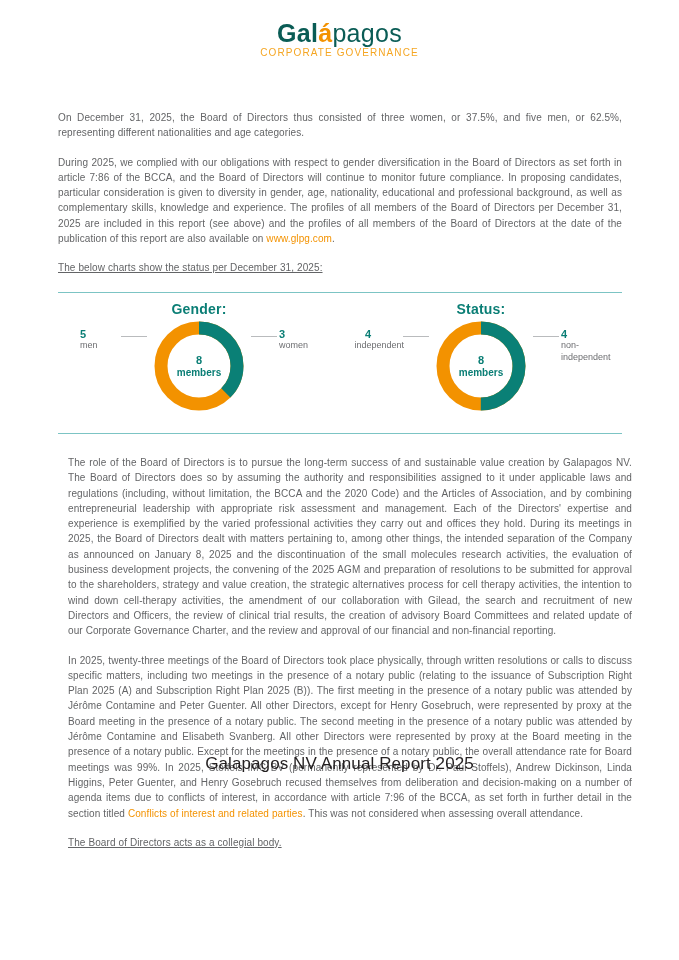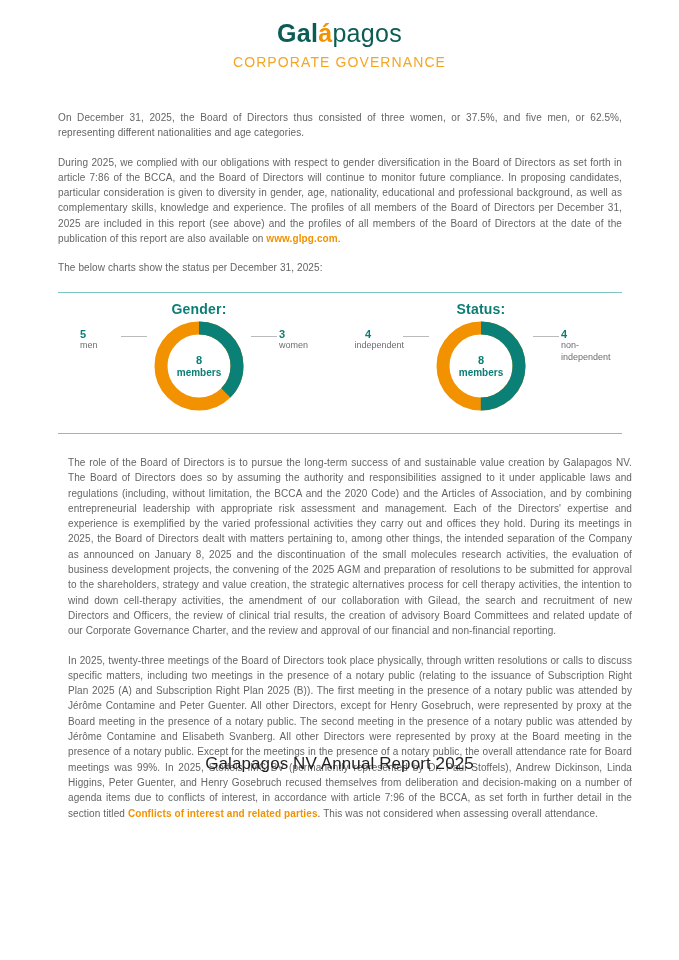--- a/index.html
+++ b/index.html
@@ -41,46 +41,46 @@
   }
   .logo .lg-accent {
     font-weight: bold;
     color: #f39200;
   }
   .logo .lg-light {
     font-weight: normal;
     color: #0a5c55;
   }
   .header-sub {
-    margin-top: 8px;
-    font-size: 14px;
+    margin-top: 1px;
+    font-size: 10px;
     letter-spacing: 1.1px;
     color: #f5a623;
     font-weight: normal;
   }
 
   
   .content {
     position: absolute;
     left: 58px;
     top: 110px;
     width: 564px;
   }
   p.body {
     margin: 0 0 14px 0;
     font-size: 10px;
     line-height: 15.3px;
     text-align: justify;
     color: #636466;
     letter-spacing: 0.01em;
   }
-  p.body.last { margin-bottom: 0; }
+  p.body.last { margin-bottom: 0; text-decoration: underline; }
   .orange-link {
     color: #f39200;
-    font-weight: bold;
+    font-weight: normal;
   }
 
   
   .chart-band {
     position: absolute;
     left: 58px;
     top: 292px;
     width: 564px;
     height: 140px;
     border-top: 1.2px solid #7cc4c4;
@@ -274,19 +274,20 @@
           <span>independent</span>
         </div>
       </div>
 
     </div>
   </div>
 
   <div class="content-lower">
     <p class="body">The role of the Board of Directors is to pursue the long-term success of and sustainable value creation by Galapagos NV. The Board of Directors does so by assuming the authority and responsibilities assigned to it under applicable laws and regulations (including, without limitation, the BCCA and the 2020 Code) and the Articles of Association, and by combining entrepreneurial leadership with appropriate risk assessment and management. Each of the Directors' expertise and experience is exemplified by the varied professional activities they carry out and offices they hold. During its meetings in 2025, the Board of Directors dealt with matters pertaining to, among other things, the intended separation of the Company as announced on January 8, 2025 and the discontinuation of the small molecules research activities, the evaluation of business development projects, the convening of the 2025 AGM and preparation of resolutions to be submitted for approval to the shareholders, strategy and value creation, the strategic alternatives process for cell therapy activities, the intention to wind down cell-therapy activities, the amendment of our collaboration with Gilead, the search and recruitment of new Directors and Officers, the review of clinical trial results, the creation of advisory Board Committees and related update of our Corporate Governance Charter, and the review and approval of our financial and non-financial reporting.</p>
     <p class="body"><span>In 2025, twenty-three meetings of the Board of Directors took place physically, through written resolutions or calls to discuss specific matters, including two meetings in the presence of a notary public (relating to the issuance of Subscription Right Plan 2025 (A) and Subscription Right Plan 2025 (B)). The first meeting in the presence of a notary public was attended by Jérôme Contamine and Peter Guenter. All other Directors, except for Henry Gosebruch, were represented by proxy at the Board meeting in the presence of a notary public. The second meeting in the presence of a notary public was attended by Jérôme Contamine and Elisabeth Svanberg. All other Directors were represented by proxy at the Board meeting in the presence of a notary public. Except for the meetings in the presence of a notary public, the overall attendance rate for Board meetings was 99%. In 2025, Stoffels IMC BV (permanently represented by Dr. Paul Stoffels), Andrew Dickinson, Linda Higgins, Peter Guenter, and Henry Gosebruch recused themselves from deliberation and decision-making on a number of agenda items due to conflicts of interest, in accordance with article 7:96 of the BCCA, as set forth in further detail in the section titled </span><span class="orange-link">Conflicts of interest and related parties</span><span>. This was not considered when assessing overall attendance.</span></p>
+    <p class="body last">The Board of Directors acts as a collegial body.</p>
   </div>
 
   <div class="footer">
     <div class="footer-title">Galapagos NV Annual Report 2025</div>
   </div>
 
 </div>
 
 </body></html>

